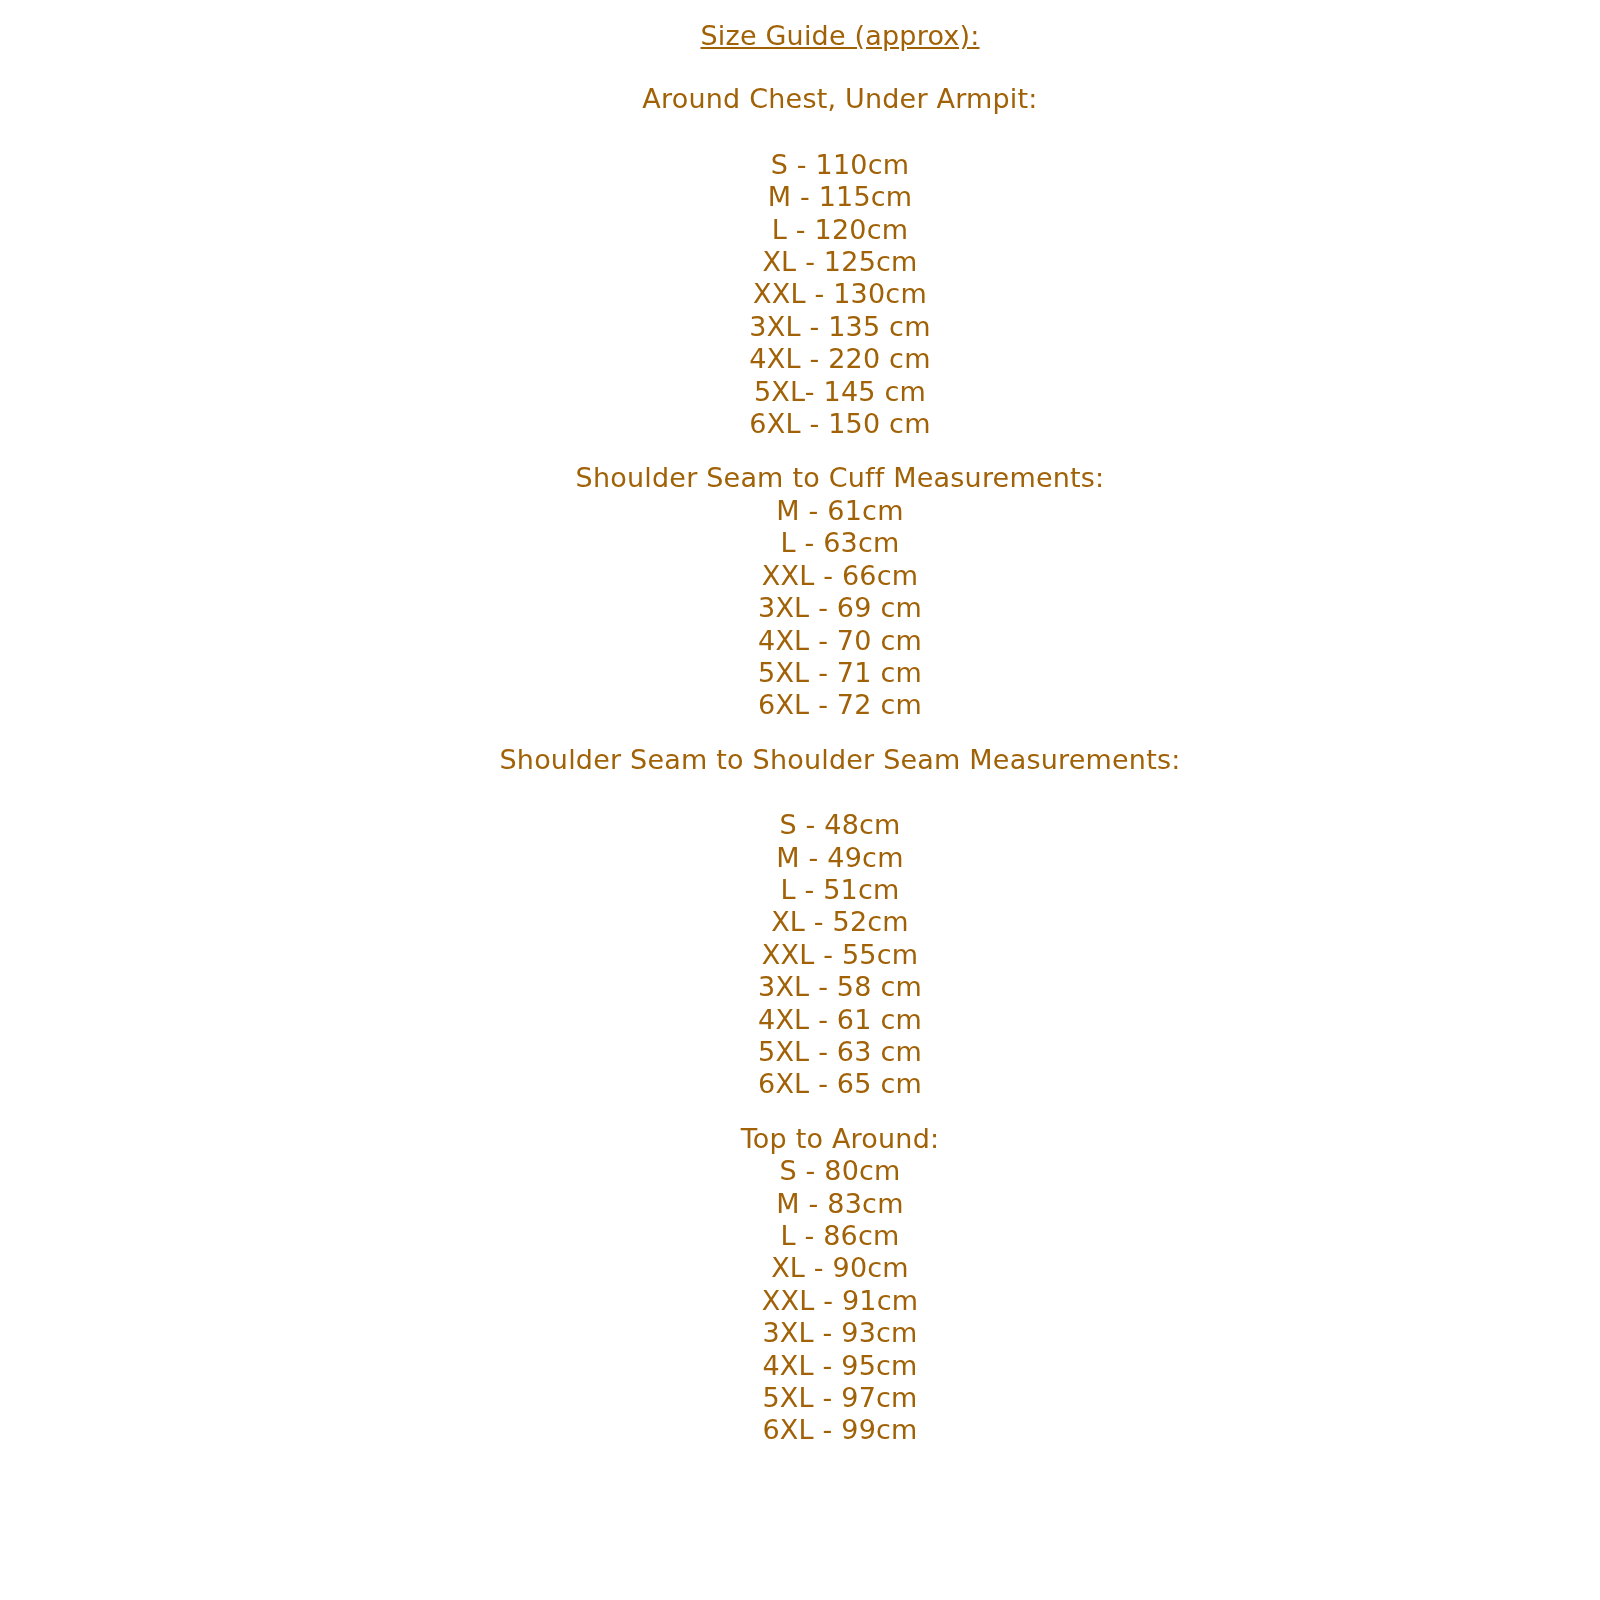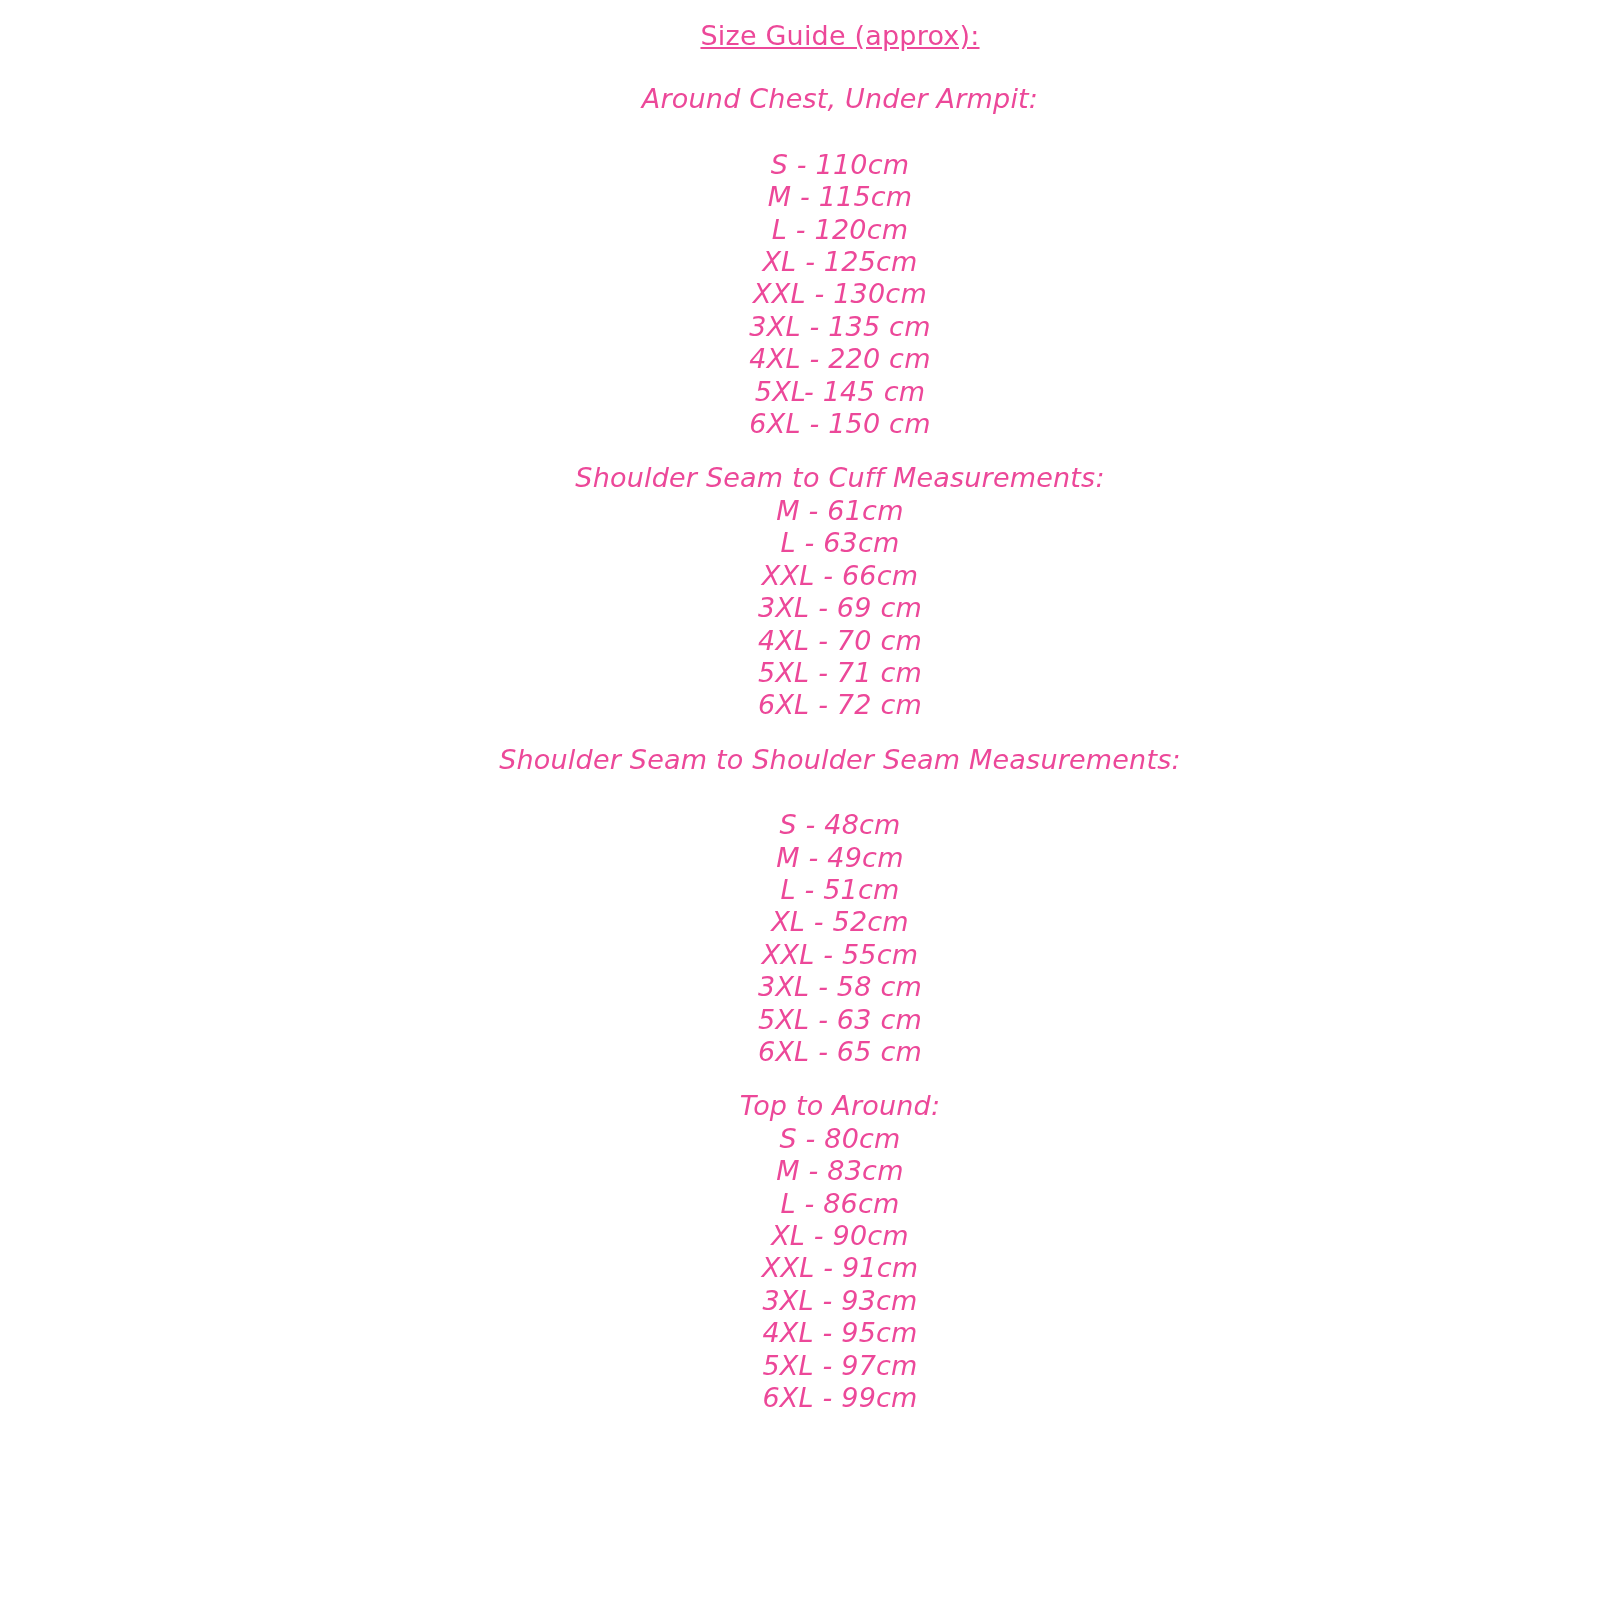--- a/index.html
+++ b/index.html
@@ -23,33 +23,32 @@
     line-height: 32.4px;
     color: #3c3c3c;
     letter-spacing: 0.2px;
   }
   .page-title {
     text-decoration: underline;
     margin-bottom: 31px;
   }
   .section {
     margin-top: 22px;
-    font-style: italic;
   }
   .measurement-list.gap-above {
     margin-top: 33px;
   }
   .heading, .line {
     white-space: pre;
   }
 </style>
 </head>
 <body style="background: rgb(255, 255, 255);">
 
-<div class="doc" style="color: #ec4899;">
+<div class="doc" style="color: #a16207;">
   <div class="page-title">Size Guide (approx):</div>
   <div id="sections-root">
       <div class="section">
         <div class="heading">Around Chest, Under Armpit:</div>
         <div class="measurement-list gap-above">
           <div class="line">S - 110cm</div>
           <div class="line">M - 115cm</div>
           <div class="line">L - 120cm</div>
           <div class="line">XL - 125cm</div>
           <div class="line">XXL - 130cm</div>
@@ -73,20 +72,21 @@
       </div>
       <div class="section">
         <div class="heading">Shoulder Seam to Shoulder Seam Measurements:</div>
         <div class="measurement-list gap-above">
           <div class="line">S - 48cm</div>
           <div class="line">M - 49cm</div>
           <div class="line">L - 51cm</div>
           <div class="line">XL - 52cm</div>
           <div class="line">XXL - 55cm</div>
           <div class="line">3XL - 58 cm</div>
+          <div class="line">4XL - 61 cm</div>
           <div class="line">5XL - 63 cm</div>
           <div class="line">6XL - 65 cm</div>
         </div>
       </div>
       <div class="section">
         <div class="heading">Top to Around:</div>
         <div class="measurement-list">
           <div class="line">S - 80cm</div>
           <div class="line">M - 83cm</div>
           <div class="line">L - 86cm</div>

